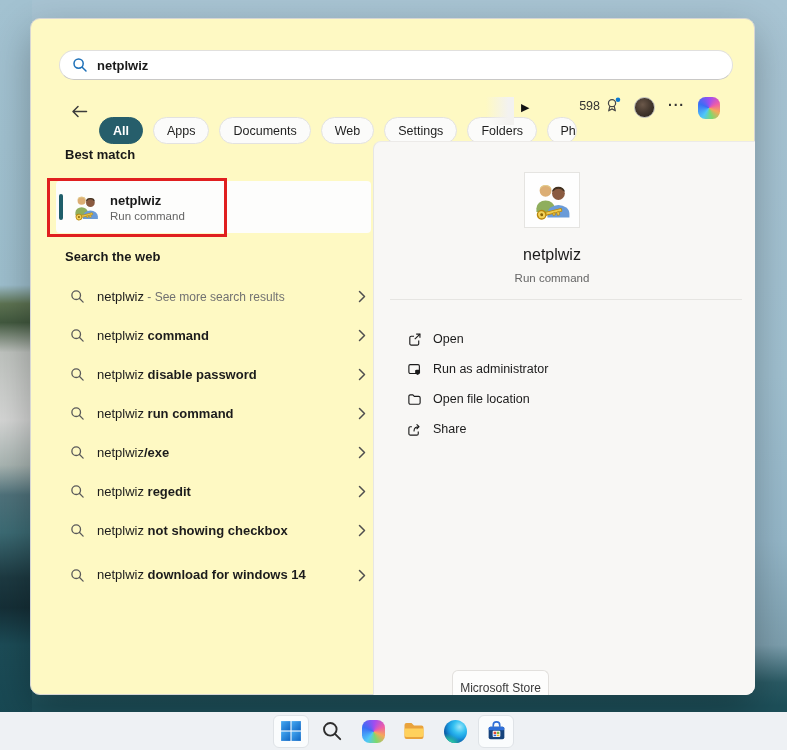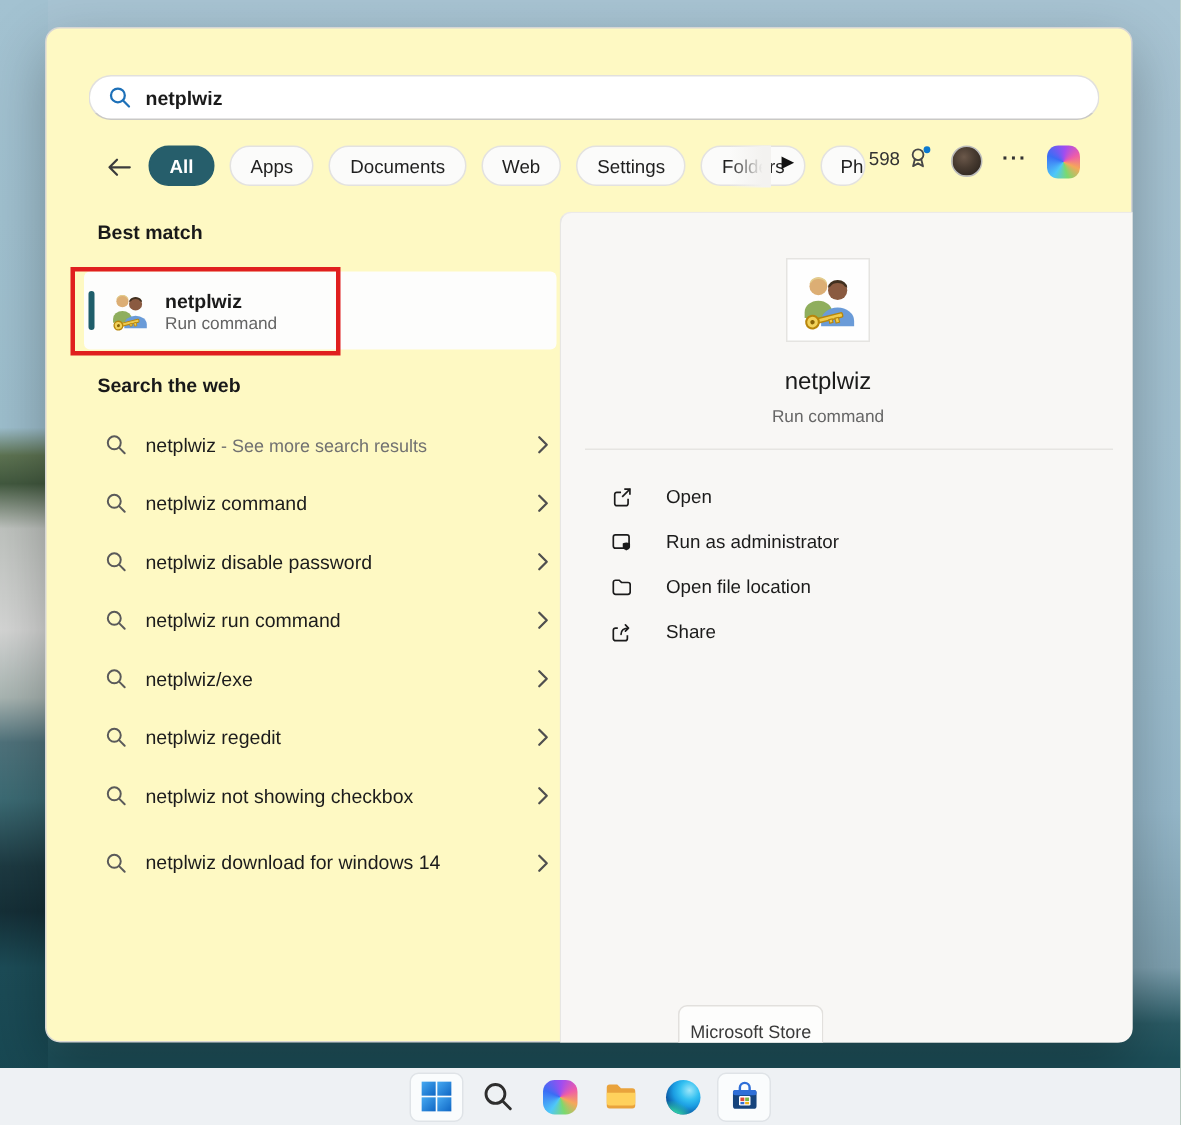--- a/index.html
+++ b/index.html
@@ -27,21 +27,21 @@
   .searchbox input { border:none; outline:none; flex:1; font-family:inherit;
     font-size:13px; font-weight:700; color:#1a1a1a; background:transparent; }
 
   
   .tabsrow { position:absolute; left:0; top:78px; width:100%; height:28px; }
   .backbtn { position:absolute; left:36px; top:3px; width:24px; height:22px;
     background:none; border:none; cursor:pointer; display:flex; align-items:center; justify-content:center; }
   .pills { position:absolute; left:68px; top:0; display:flex; gap:10px; align-items:center; }
   .pill { height:27px; padding:0 13px; border-radius:14px; background:#fbfbfa;
     border:1px solid #e3e2e0; font-family:inherit; font-size:12.5px; color:#1f1f1f;
-    cursor:pointer; white-space:nowrap; }
+    cursor:pointer; white-space:nowrap;margin-top:20px; }
   .pill.selected { background:#265e6b; border-color:#265e6b; color:#fff; font-weight:700; }
   .pill.cut { width:30px; padding:0 0 0 12px; overflow:hidden; }
   .tab-fade { position:absolute; left:455px; top:0; width:28px; height:28px;
     background:linear-gradient(90deg,rgba(243,242,240,0),#f3f2f0 80%); pointer-events:none; }
   .playbtn { position:absolute; left:490px; top:4px; background:none; border:none;
     font-size:11px; color:#111; cursor:pointer; }
   .tabs-right { position:absolute; right:34px; top:0; height:28px; display:flex;
     align-items:flex-start; gap:13px; }
   .rewards { display:flex; align-items:center; gap:4px; cursor:pointer; }
   .rewards .count { font-size:12.5px; color:#333; }
@@ -66,37 +66,37 @@
   .bm-sub { font-size:11.5px; color:#646464; }
   .red-box { position:absolute; left:16px; top:159px; width:180px; height:59px;
     border:3px solid #e01f1f; z-index:6; pointer-events:none; }
 
   .sw-list { position:absolute; left:25px; top:258px; width:315px; }
   .sw-item { height:39px; display:flex; align-items:center; cursor:pointer;
     border-radius:4px; position:relative; }
   .sw-item.tall { height:50px; }
   .sw-item .mag { margin-left:14px; flex:0 0 15px; display:flex; }
   .sw-item .txt { margin-left:12px; width:232px; font-size:13px; color:#1c1c1c; line-height:1.35; }
-  .sw-item .txt .sfx-bold { font-weight:400; }
+  .sw-item .txt .sfx-bold { font-weight:700; }
   .sw-item .txt .sfx-muted { color:#717171; font-size:12px; }
   .sw-item .chev { position:absolute; right:5px; display:flex; }
 
   
   .preview { position:absolute; left:342px; top:122px; width:382px; height:554px;
     background:#f8f7f5; border-left:1px solid #e7e6e3; border-top:1px solid #eceae8;
     border-radius:8px 0 9px 0; overflow:hidden; }
   .iconbox { position:absolute; left:150px; top:30px; width:56px; height:56px;
     background:#fefefe; border:1px solid #e5e4e1; display:flex; align-items:center; justify-content:center; }
   .pv-title { position:absolute; left:0; top:104px; width:356px; text-align:center;
     font-size:16px; color:#1b1b1b; }
   .pv-sub { position:absolute; left:0; top:130px; width:356px; text-align:center;
     font-size:11.5px; color:#666; }
   .pv-divider { position:absolute; left:16px; top:157px; width:352px; height:1px; background:#e6e5e2; }
   .pv-actions { position:absolute; left:16px; top:182px; width:340px; }
-  .pv-action { height:30px; display:flex; align-items:flex-start; gap:22px; padding-left:17px;
+  .pv-action { height:30px; display:flex; align-items:center; gap:11px; padding-left:17px;
     font-size:12.5px; color:#1b1b1b; cursor:pointer; border-radius:4px; }
   .store-btn { position:absolute; left:78px; top:528px; width:97px; height:34px;
     background:#fdfdfc; border:1px solid #e2e0dd; border-bottom:none; border-radius:6px 6px 0 0;
     font-family:Liberation Sans, sans-serif; font-size:12px; color:#3a3a3a; cursor:pointer; }
 
   
   .taskbar { position:absolute; left:0; bottom:0; width:787px; height:38px;
     background:#eef1f4; display:flex; align-items:center; justify-content:center; gap:5px; }
   .tb-slot { width:36px; height:33px; display:flex; align-items:center; justify-content:center;
     border-radius:6px; cursor:pointer; }

